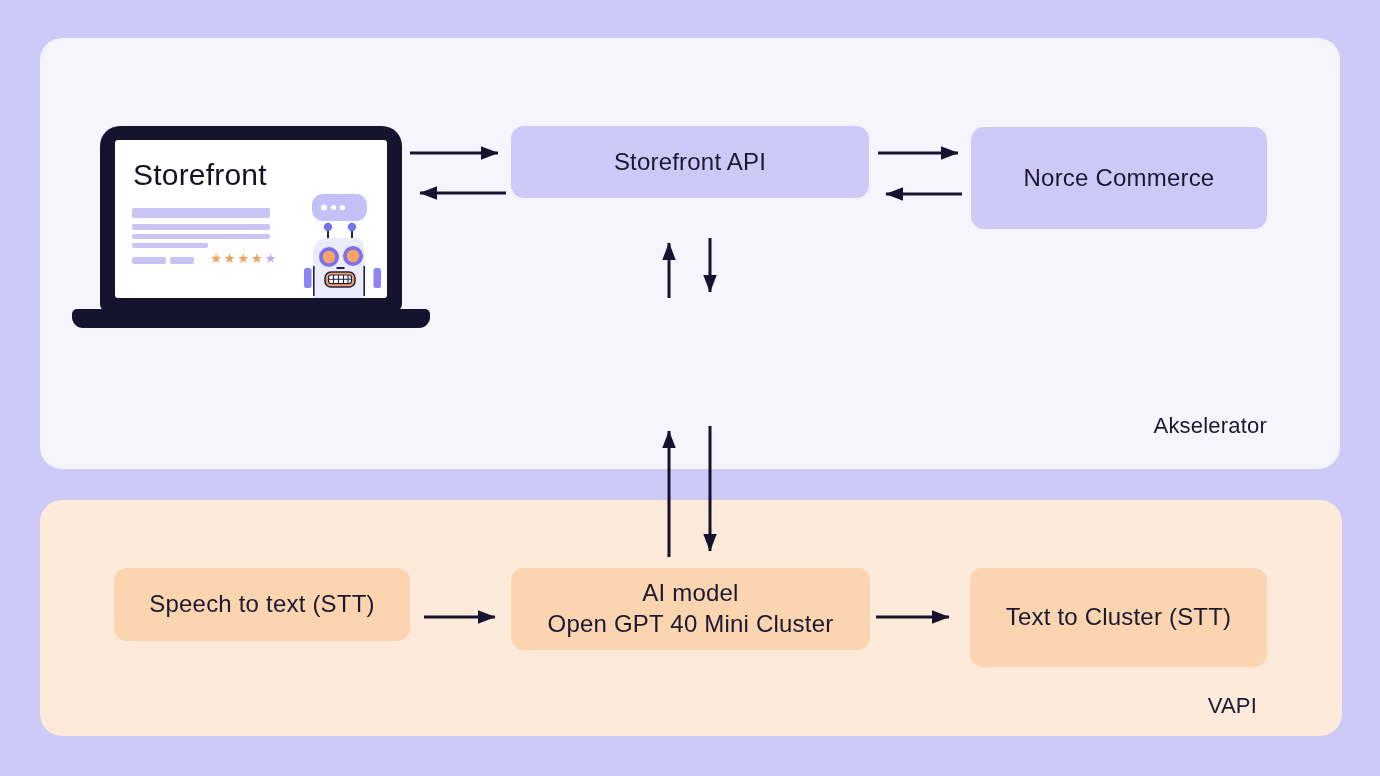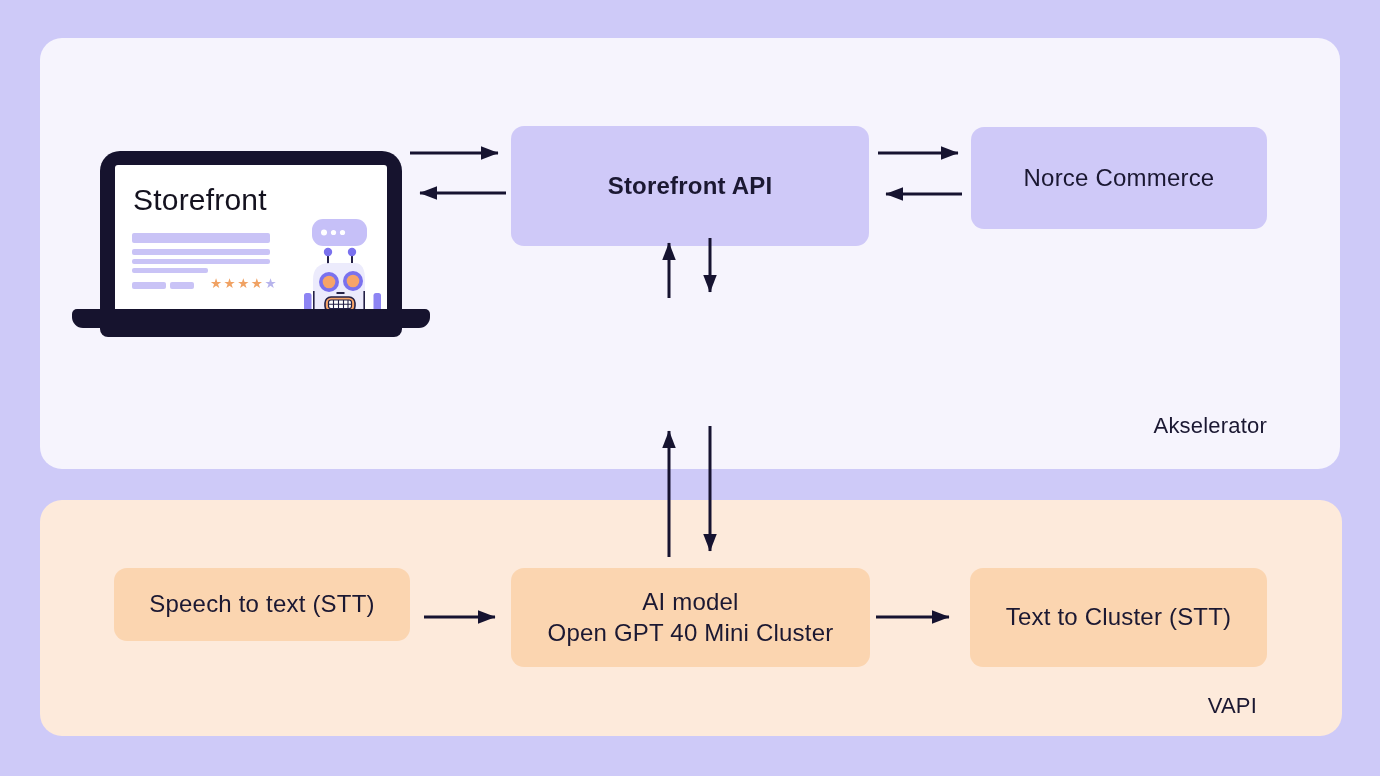--- a/index.html
+++ b/index.html
@@ -33,31 +33,31 @@
   }
   .panel-label.akselerator{right:113px;top:413px;}
   .panel-label.vapi{right:123px;top:693px;}
 
   .node{
     position:absolute;display:flex;flex-direction:column;align-items:center;justify-content:center;
     border-radius:13px;font-size:24px;letter-spacing:.2px;color:var(--text);text-align:center;line-height:1.28;
   }
   .node.purple{background:var(--node-purple);}
   .node.orange{background:var(--node-orange);}
-  .node-api{left:511px;top:126px;width:358px;height:120px;font-weight:bold;}
+  .node-api{left:511px;top:126px;width:358px;height:72px;}
   .node-norce{left:971px;top:127px;width:296px;height:102px;}
   .node-mcp{left:511px;top:311px;width:358px;height:97px;}
   .node-stt{left:114px;top:568px;width:296px;height:73px;}
-  .node-ai{left:511px;top:568px;width:359px;height:99px;}
+  .node-ai{left:511px;top:568px;width:359px;height:82px;}
   .node-tts{left:970px;top:568px;width:297px;height:99px;}
 
   
   .laptop-frame{
     position:absolute;left:100px;top:126px;width:302px;height:186px;
-    background:var(--laptop-dark);border-radius:20px 20px 8px 8px;margin-top:25px;
+    background:var(--laptop-dark);border-radius:20px 20px 8px 8px;
   }
   .laptop-screen{
     position:absolute;left:15px;top:14px;width:272px;height:158px;
     background:#ffffff;border-radius:3px;overflow:hidden;
   }
   .laptop-base{
     position:absolute;left:72px;top:309px;width:358px;height:19px;
     background:var(--laptop-dark);border-radius:5px 5px 11px 11px;
   }
   .screen-title{position:absolute;left:18px;top:18px;font-size:30px;font-weight:500;color:#14121f;letter-spacing:.2px;}

